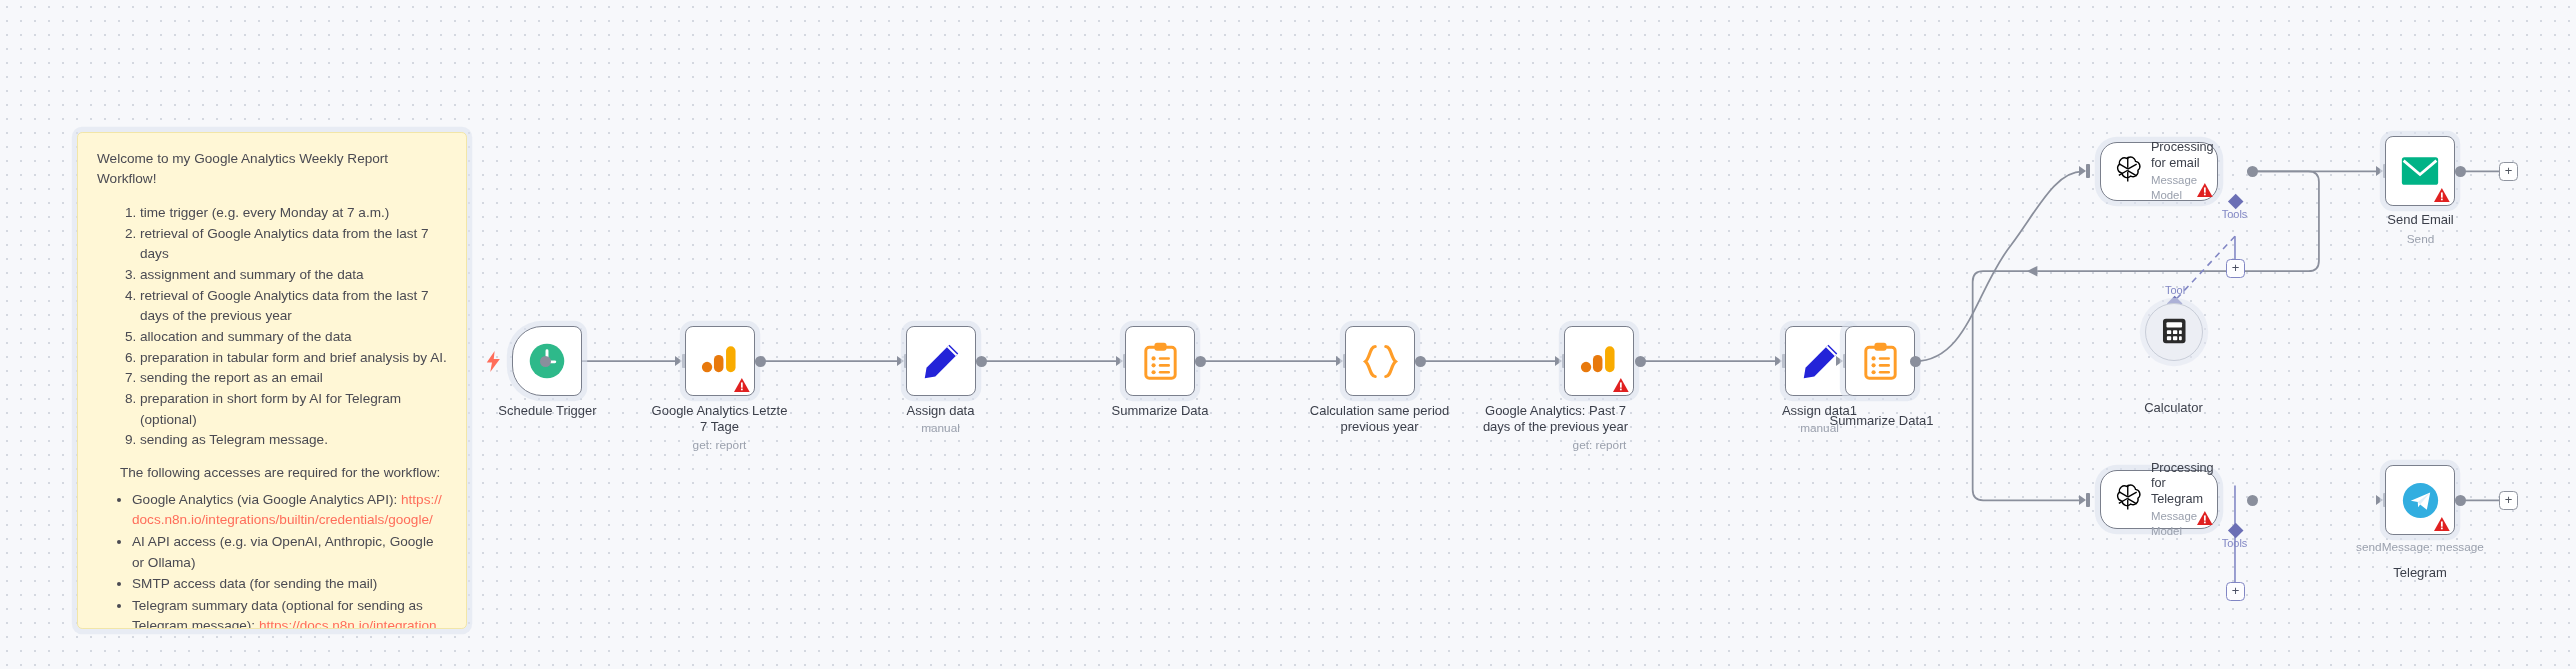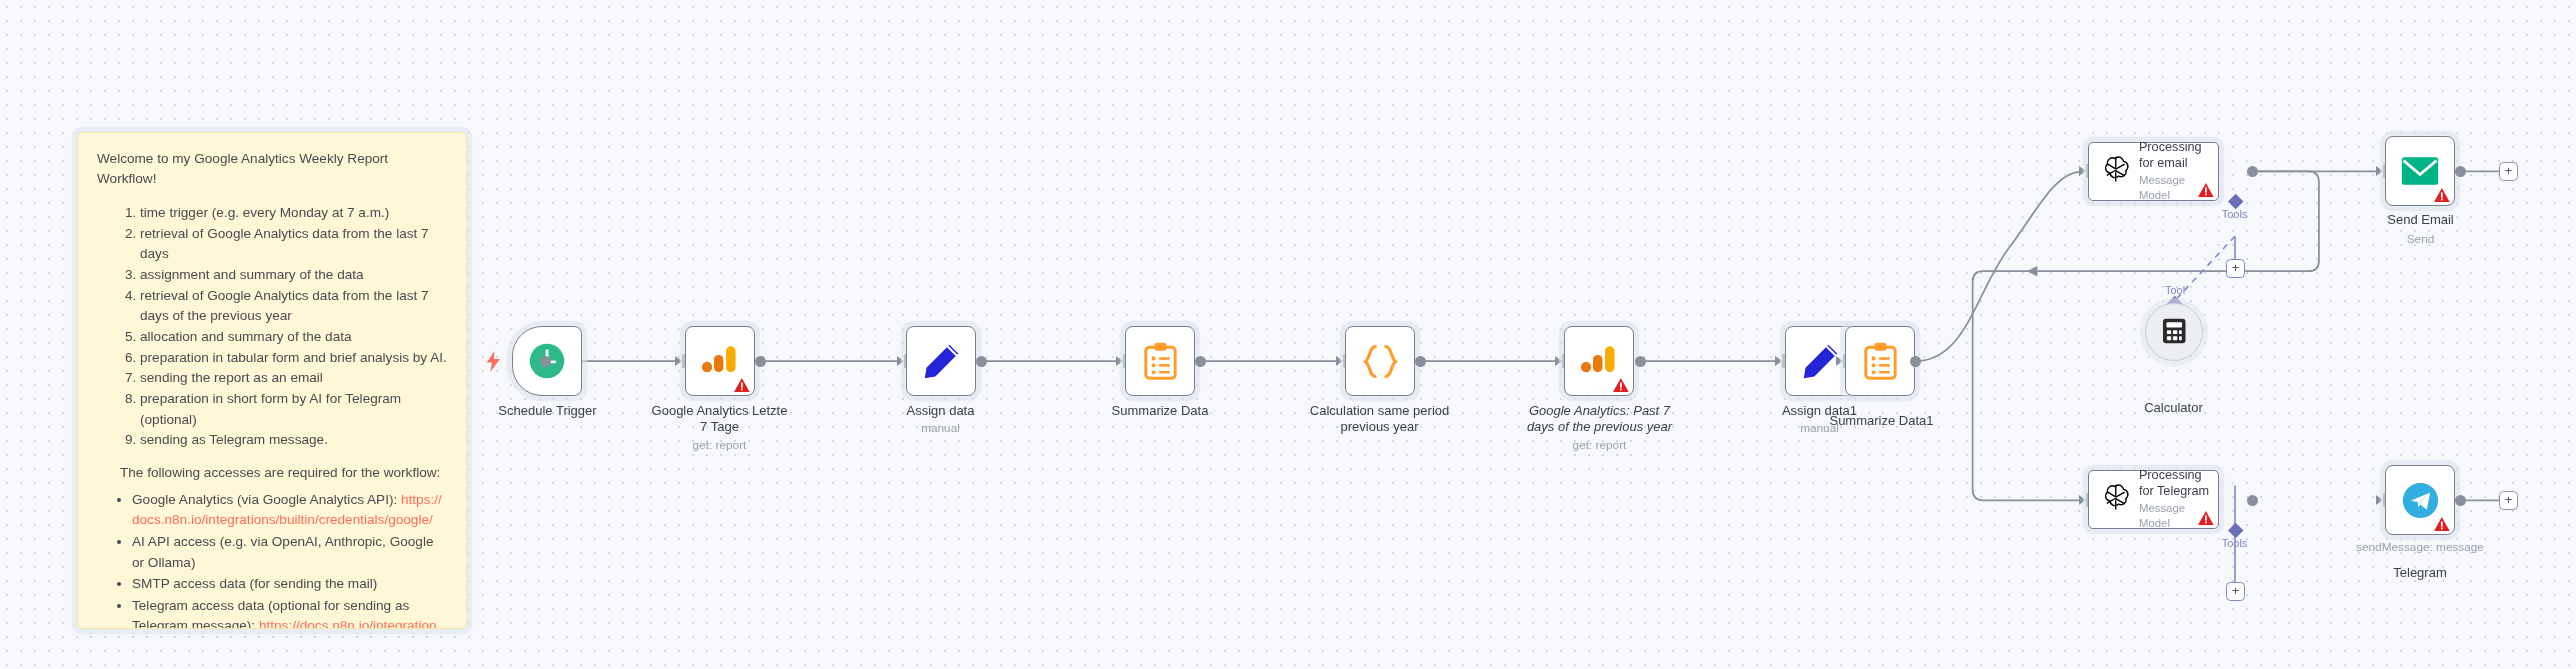--- a/index.html
+++ b/index.html
@@ -41,22 +41,22 @@
   .node {
     position: absolute;
     background: #ffffff;
     border: 1.4px solid #7a7f8c;
     border-radius: 7.9px;
     box-shadow: 0 0 0 5.2px rgba(220,226,238,0.6);
   }
   .node.square { width: 70px; height: 70px; }
   .node.trigger { width: 70px; height: 70px; border-radius: 30px 7.9px 7.9px 30px; }
   .node.wide {
-    width: 131px; height: 59px; border-radius: 5px;
-    display: flex; align-items: center; padding: 0 8.7px 0 10.5px; gap: 7.9px;
+    width: 118px; height: 59px; border-radius: 17px;
+    display: flex; align-items: center; padding: 0 8.7px 0 10.5px; gap: 7.9px; margin-left: 12px;
   }
   .node.circle {
     width: 58px; height: 58px; border-radius: 50%;
     background: #eceef4; border: 1.2px solid #c8cdd8;
     box-shadow: 0 0 0 5.2px rgba(226,230,240,0.55);
     display: flex; align-items: center; justify-content: center;
   }
   .node-ico {
     position: absolute; inset: 0;
     display: flex; align-items: center; justify-content: center;
@@ -185,21 +185,21 @@
         <span>Google Analytics (via Google Analytics API):</span>
         <a href="#">https://docs.n8n.io/integrations/builtin/credentials/google/</a>
       </li>
       <li>
         <span>AI API access (e.g. via OpenAI, Anthropic, Google or Ollama)</span>
       </li>
       <li>
         <span>SMTP access data (for sending the mail)</span>
       </li>
       <li>
-        <span>Telegram access data (optional for sending as Telegram message):</span>
+        <span>Telegram summary data (optional for sending as Telegram message):</span>
         <a href="#">https://docs.n8n.io/integrations/builtin/credentials/telegram/</a>
       </li>
     </ul>
 
   </div>
 
   <div class="bolt" style="left:485px; top:351px;">
     <svg width="17.5" height="21" viewBox="0 0 20 24">
         <path d="M11 0 L2 13 H8 L6 24 L17 9 H10 Z" fill="#ff6d5a"></path>
       </svg>
@@ -292,21 +292,21 @@
     </div>
     <div class="warn">
       <svg width="15.7" height="15" viewBox="0 0 18 17">
           <path d="M9 0 L18 16 H0 Z" fill="#e02020"></path>
           <rect x="8" y="5" width="2" height="6" fill="#fff"></rect>
           <rect x="8" y="12" width="2" height="2" fill="#fff"></rect>
         </svg>
     </div>
   </div>
   <div class="port-out" style="left:1635px; top:356px;"></div>
-  <div class="label" style="left:1512px; top:403px; width:175px;font-style:italic;">Google Analytics: Past 7
+  <div class="label" style="left:1468px; top:403px; width:175px;">Google Analytics: Past 7
 days of the previous year</div>
   <div class="sublabel" style="left:1512px; top:438px; width:175px;">get: report</div>
 
   <div class="port-in" style="left:1786px; top:361px;"></div>
   <div class="node square" style="left:1785px; top:326px;">
     <div class="node-ico">
       <svg width="37" height="37" viewBox="0 0 42 42">
         <path d="M30 2 L40 12 L14 38 L2 40 L4 28 Z" fill="#2323d8"></path>
         <path d="M28 4 L38 14" stroke="#ffffff" stroke-width="2.4"></path>
       </svg>

